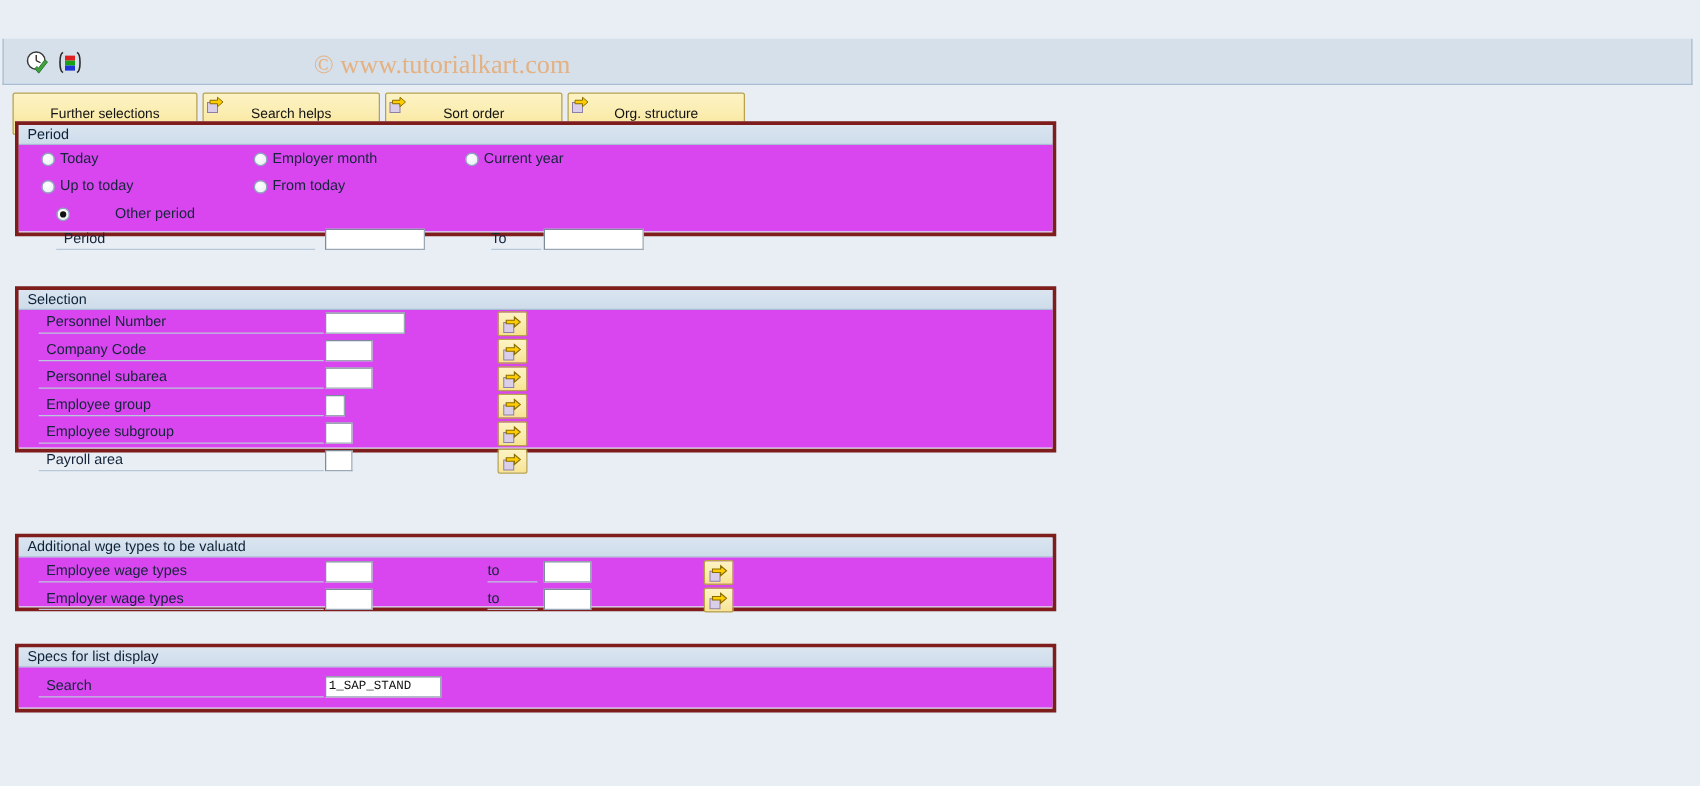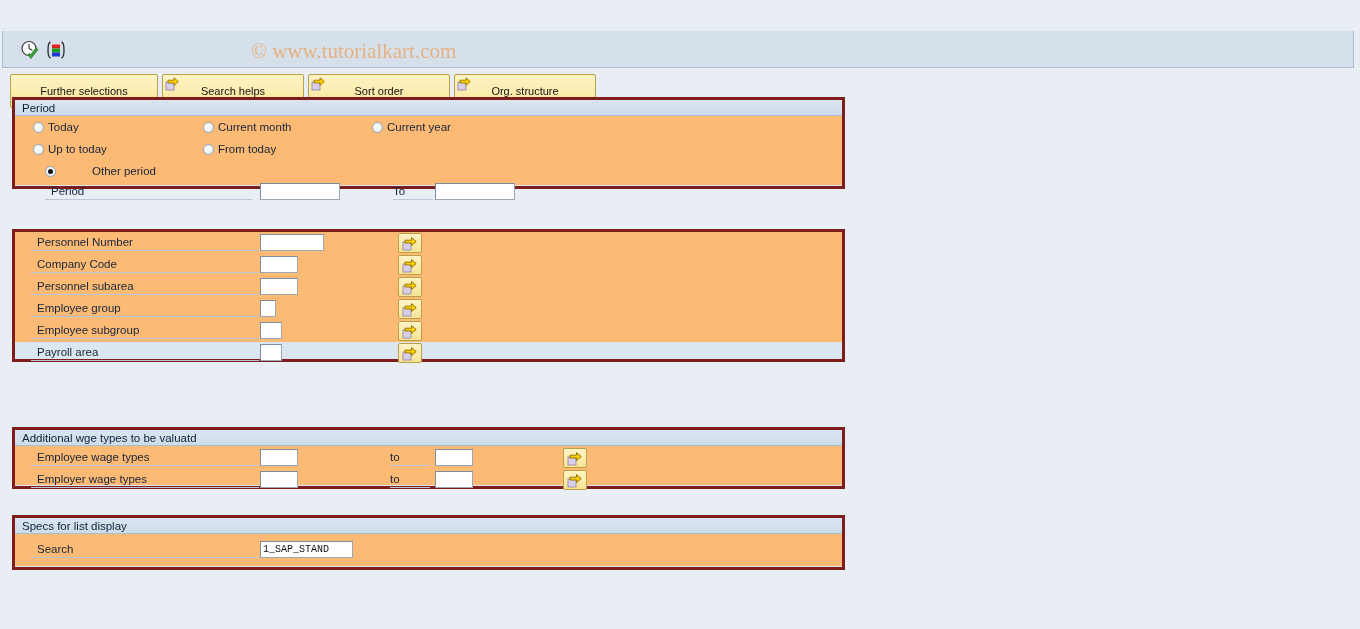--- a/index.html
+++ b/index.html
@@ -126,21 +126,21 @@
     border-bottom: 1px solid #a8bdd4;
     font-size: 11.5px;
     color: #0e2238;
     padding-left: 7px;
     line-height: 16px;
     box-sizing: border-box;
     white-space: nowrap;
   }
   .group > .gbody {
     position: relative;
-    background: #fdba74;
+    background: #d946ef;
     height: calc(100% - 17px);
   }
 
   
   .radio {
     position: absolute;
     display: flex;
     align-items: center;
     cursor: pointer;
     white-space: nowrap;
@@ -295,21 +295,21 @@
     <div class="group" style="left:10px; top:27px; width:833px; height:92px;">
       <div class="ghead">Period</div>
       <div class="gbody">
 
         <div class="radio" style="left:18px; top:5px;">
           <span class="dot"></span>
           <span class="rlbl">Today</span>
         </div>
         <div class="radio" style="left:188px; top:5px;">
           <span class="dot"></span>
-          <span class="rlbl">Current month</span>
+          <span class="rlbl">Employer month</span>
         </div>
         <div class="radio" style="left:357px; top:5px;">
           <span class="dot"></span>
           <span class="rlbl">Current year</span>
         </div>
 
         <div class="radio" style="left:18px; top:27px;">
           <span class="dot"></span>
           <span class="rlbl">Up to today</span>
         </div>
@@ -325,20 +325,21 @@
 
         <div class="flabel" style="left:30px; top:69px; width:207px;">Period</div>
         <input class="inp" type="text" style="left: 245px; top: 67px; width: 80px; height: 17px;" value="">
 
         <div class="tolabel" style="left:378px; top:69px; width:40px;">To</div>
         <input class="inp" type="text" style="left: 420px; top: 67px; width: 80px; height: 17px;" value="">
       </div>
     </div>
 
     <div class="group" style="left:10px; top:159px; width:833px; height:133px;">
+      <div class="ghead">Selection</div>
       <div class="gbody">
 
         <div class="flabel" style="left:16px; top:4px; width:228px;">Personnel Number</div>
         <input class="inp" type="text" style="left: 245px; top: 2px; width: 64px; height: 17px;" value="">
         <div class="sobtn" style="left:383px; top:1px;">
           <svg width="16" height="15" viewBox="0 0 16 15">
             <rect x="1" y="6" width="8" height="8" fill="#d9cfe8" stroke="#8d7fa8" stroke-width="0.8"></rect>
             <path d="M3 4.2 L9.5 4.2 L9.5 1.6 L14.2 5.6 L9.5 9.6 L9.5 7 L3 7 Z" fill="#ffcc00" stroke="#8a6d00" stroke-width="0.9"></path>
           </svg>
         </div>

